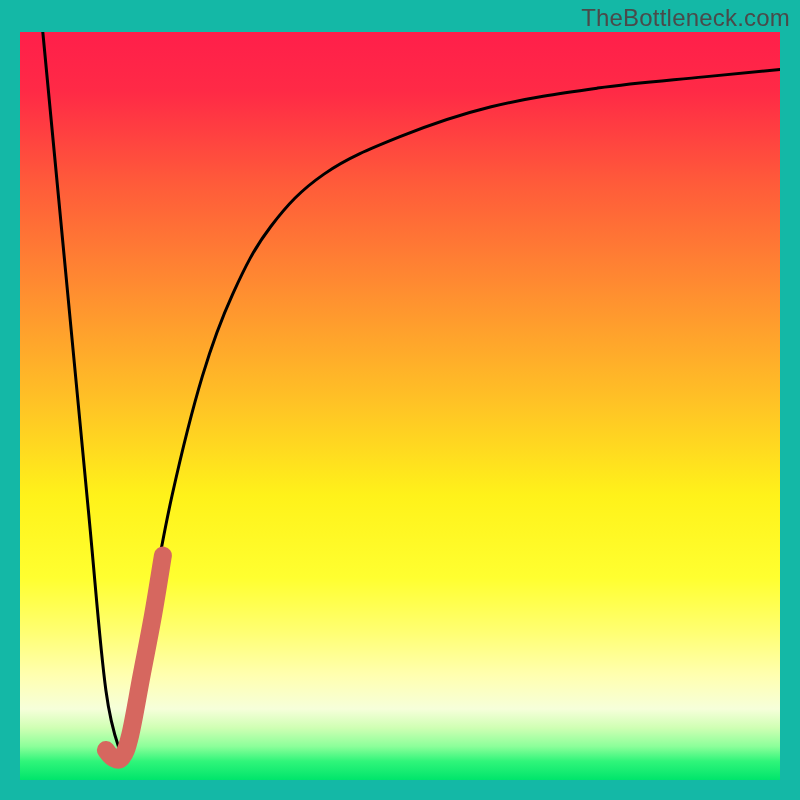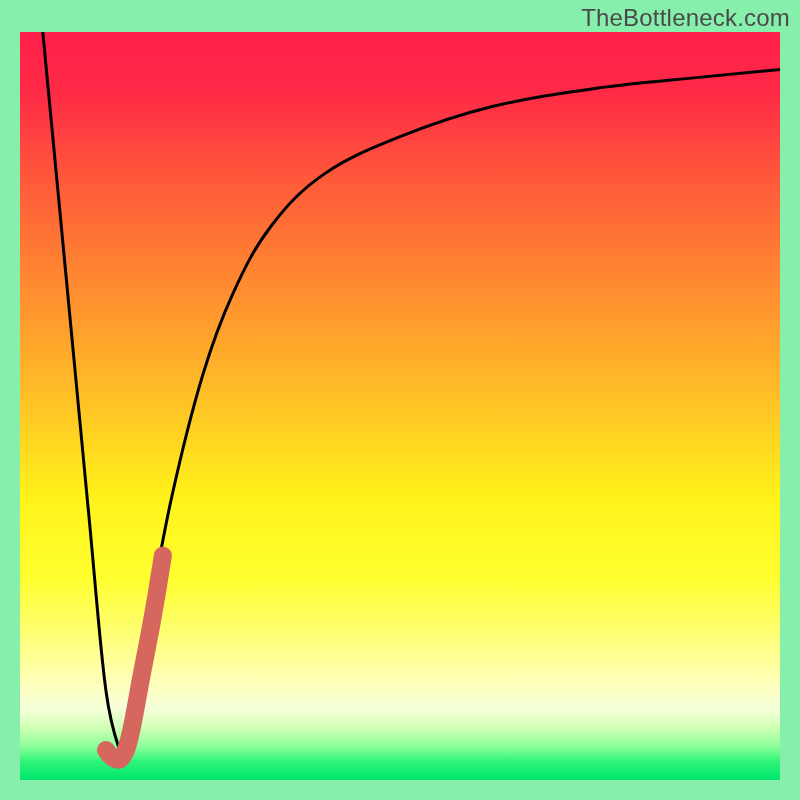--- a/index.html
+++ b/index.html
@@ -8,21 +8,21 @@
     width: 800px;
     height: 800px;
     background: #000;
     font-family: Arial, Helvetica, sans-serif;
     overflow: hidden;
   }
   .stage {
     position: relative;
     width: 800px;
     height: 800px;
-    background: #86efac;
+    background: #14b8a6;
   }
   .watermark {
     position: absolute;
     top: 4px;
     right: 10px;
     color: #4a4a4a;
     font-size: 24px;
     font-weight: 400;
     letter-spacing: 0.2px;
     font-family: Arial, Helvetica, sans-serif;

